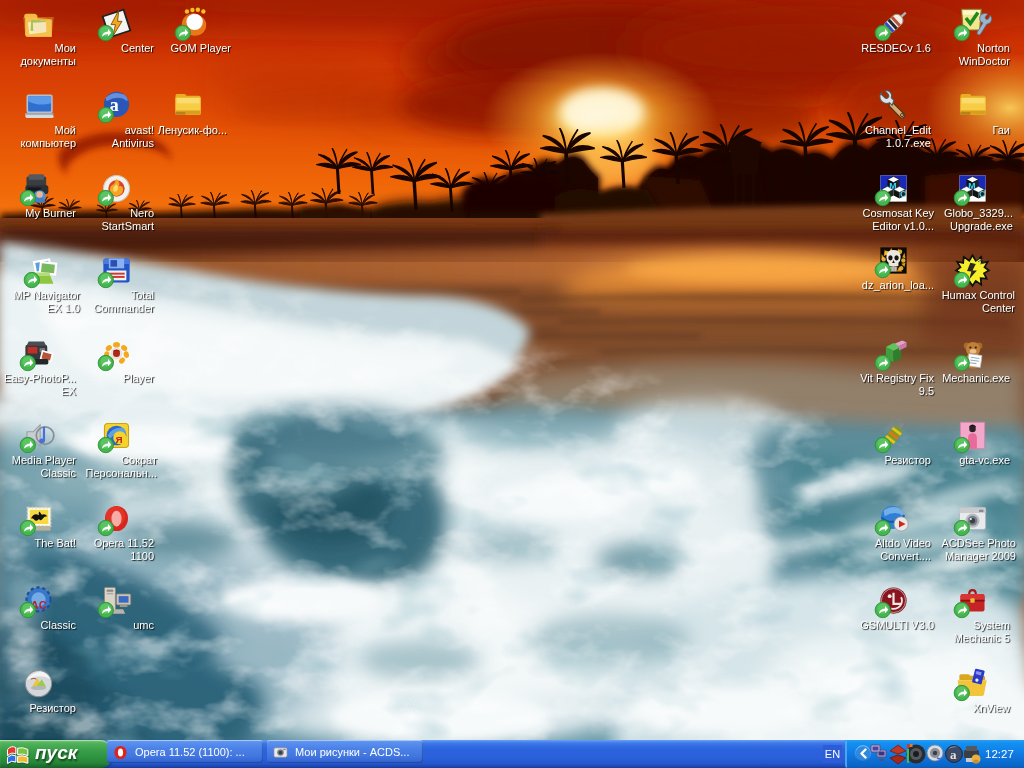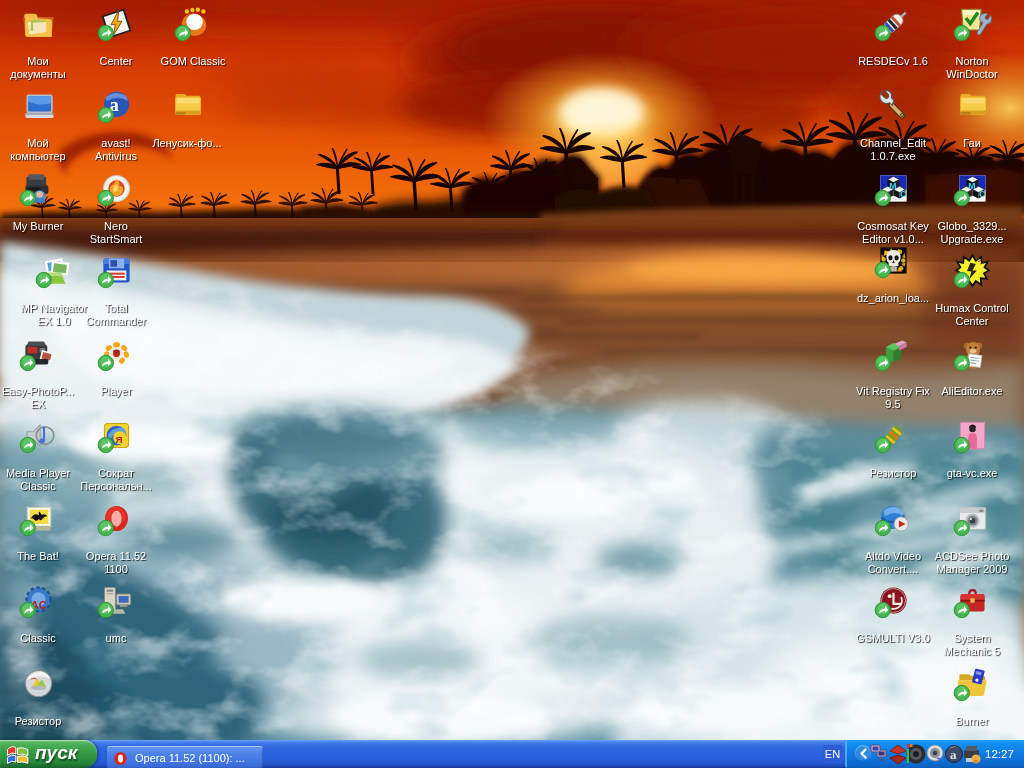--- a/index.html
+++ b/index.html
@@ -1,25 +1,25 @@
 <!DOCTYPE html>
 <html><head>
 <meta charset="utf-8">
 <style>
 html,body{margin:0;padding:0;width:1024px;height:768px;overflow:hidden;font-family:"Liberation Sans",sans-serif;}
 #desk{position:relative;width:1024px;height:768px;background:#d84a00;}
 #wall{position:absolute;left:0;top:0;}
 .ic{position:absolute;width:76px;text-align:center;}
 .ic .g{width:37px;height:35px;margin:0 auto;position:relative;}
-.ic .t{margin-top:14px;font-size:11px;line-height:13px;color:#fff;text-shadow:1px 1px 1px rgba(0,0,0,0.85);}
+.ic .t{margin-top:1px;font-size:11px;line-height:13px;color:#fff;text-shadow:1px 1px 1px rgba(0,0,0,0.85);text-align:right;}
 #taskbar{position:absolute;left:0;top:740px;width:1024px;height:28px;background:linear-gradient(#6ba2f8 0%,#4a85ee 7%,#3a74e6 14%,#2c64dd 32%,#2a60da 65%,#2356cc 85%,#1b44ae 96%,#163a96 100%);}
 
-#startbtn{position:absolute;left:0;top:0;width:97px;height:28px;background:linear-gradient(#79c87a 0%,#52b45c 10%,#389e48 38%,#2f9440 60%,#268538 82%,#1c702e 94%,#15622a 100%);background:linear-gradient(#79c87a 0%,#52b45c 10%,#389e48 38%,#2f9440 60%,#268538 82%,#15622a 100%);border-radius:0 13px 13px 0;box-shadow:inset 0 1px 1px rgba(255,255,255,0.45), 1px 0 3px rgba(0,20,60,0.55);}
+#startbtn{position:absolute;left:0;top:0;width:97px;height:28px;background:linear-gradient(#79c87a 0%,#52b45c 10%,#389e48 38%,#2f9440 60%,#268538 82%,#1c702e 94%,#15622a 100%);background:linear-gradient(#79c87a 0%,#52b45c 10%,#389e48 38%,#2f9440 60%,#268538 82%,#15622a 100%);border-radius:0 13px 13px 0;box-shadow:inset 0 1px 1px rgba(255,255,255,0.45), 1px 0 3px rgba(0,20,60,0.55);padding-left:16px;}
 #startlabel{position:absolute;left:35px;top:2px;font-size:19px;font-weight:bold;font-style:italic;color:#fff;text-shadow:1px 1.5px 2px rgba(10,40,15,0.75);letter-spacing:0px;}
-.taskbtn{position:absolute;top:6px;height:23px;border-radius:3px;background:linear-gradient(#73a4f4 0%,#5b91ee 9%,#4a80e6 40%,#4276e0 70%,#3767d2 92%,#2f5cc4 100%);box-shadow:inset 0 1px 0 rgba(255,255,255,0.4), inset -1px -1px 1px rgba(0,20,80,0.3);color:#fff;font-size:11px;line-height:23px;white-space:nowrap;overflow:hidden;}
+.taskbtn{position:absolute;top:0;height:23px;border-radius:3px;background:linear-gradient(#73a4f4 0%,#5b91ee 9%,#4a80e6 40%,#4276e0 70%,#3767d2 92%,#2f5cc4 100%);box-shadow:inset 0 1px 0 rgba(255,255,255,0.4), inset -1px -1px 1px rgba(0,20,80,0.3);color:#fff;font-size:11px;line-height:23px;white-space:nowrap;overflow:hidden;}
 .tbi{display:inline-block;vertical-align:middle;margin:0 4px 0 6px;line-height:15px;height:15px;}
 .tbt{vertical-align:middle;}
 #lang{position:absolute;left:823px;top:5px;width:19px;height:18px;background:#2c5cd8;color:#fff;font-size:11px;text-align:center;line-height:18px;}
 #tray{position:absolute;left:845px;top:0;width:179px;height:28px;}
 </style>
 </head>
 <body>
 <div id="desk">
 <svg id="wall" width="1024" height="768" viewBox="0 0 1024 768">
 <defs>
@@ -348,21 +348,21 @@
 <path d="M12 29 Q12 24 17 24 Q22 24 22 29 Z" fill="#3f80c8"></path>
 <circle cx="17" cy="21.5" r="3" fill="#e8b794"></circle>
             <g transform="translate(-1,17.5)">
               <circle cx="7.2" cy="7.2" r="7" fill="#45b54e" stroke="#2f8f37" stroke-width="0.8"></circle>
               <circle cx="7.2" cy="5.8" r="4.9" fill="#6fd275" opacity="0.55"></circle>
               <path d="M3.6 10.6 Q4.2 6 9.2 5.7 L9.2 3.4 L12.2 7 L9.2 10.2 L9.2 8 Q5.8 8 3.6 10.6 Z" fill="#fff"></path>
             </g>
           </svg></div>
         <div class="t">My Burner</div>
       </div>
-<div class="ic" style="left:16px;top:253px;width:76px">
+<div class="ic" style="left:4px;top:253px;width:76px">
         <div class="g"><svg width="37" height="35" viewBox="0 0 32 32" style="overflow:visible">
             <rect x="8" y="6" width="16" height="12" fill="#fff" transform="rotate(-10 16 12)"></rect>
 <rect x="10" y="8" width="12" height="8" fill="#5aa0d8" transform="rotate(-10 16 12)"></rect>
 <rect x="13" y="8" width="16" height="12" fill="#fff" transform="rotate(6 21 14)"></rect>
 <rect x="15" y="10" width="12" height="8" fill="#7ab85e" transform="rotate(6 21 14)"></rect>
 <path d="M4 18 L22 18 L26 28 L8 28 Z" fill="#8dc63f"></path>
 <path d="M4 18 L22 18 L23 21 L5 21 Z" fill="#b5dc7a"></path>
             <g transform="translate(-1,17.5)">
               <circle cx="7.2" cy="7.2" r="7" fill="#45b54e" stroke="#2f8f37" stroke-width="0.8"></circle>
               <circle cx="7.2" cy="5.8" r="4.9" fill="#6fd275" opacity="0.55"></circle>
@@ -577,21 +577,21 @@
               <circle cx="20" cy="3.4" r="2"></circle>
               <circle cx="25" cy="5" r="2"></circle>
             </g>
 <path d="M8 10 Q14 6 20 8 Q16 6 12 7.5 Q9 8.5 8 10 Z" fill="#f8a040"></path>
             <g transform="translate(-1,17.5)">
               <circle cx="7.2" cy="7.2" r="7" fill="#45b54e" stroke="#2f8f37" stroke-width="0.8"></circle>
               <circle cx="7.2" cy="5.8" r="4.9" fill="#6fd275" opacity="0.55"></circle>
               <path d="M3.6 10.6 Q4.2 6 9.2 5.7 L9.2 3.4 L12.2 7 L9.2 10.2 L9.2 8 Q5.8 8 3.6 10.6 Z" fill="#fff"></path>
             </g>
           </svg></div>
-        <div class="t">GOM Classic</div>
+        <div class="t">GOM Player</div>
       </div>
 <div class="ic" style="left:147px;top:88px;width:80px">
         <div class="g"><svg width="37" height="35" viewBox="0 0 32 32" style="overflow:visible">
             <path d="M5 7 Q5 5.5 6.5 5.5 L13 5.5 Q14.5 5.5 15 7 L26.5 7 Q28 7 28 8.5 L28 23 Q28 24.5 26.5 24.5 L6.5 24.5 Q5 24.5 5 23 Z" fill="#e8ae22"></path>
 <path d="M5 9 L28 9 L28 23 Q28 24.5 26.5 24.5 L6.5 24.5 Q5 24.5 5 23 Z" fill="#f8cd46"></path>
 <path d="M6.5 9 L27 9 L27 14 L6.5 14 Z" fill="#fadf7a" opacity="0.8"></path>
 <path d="M5 20.5 L28 20.5 L28 23 Q28 24.5 26.5 24.5 L6.5 24.5 Q5 24.5 5 23 Z" fill="#d99e1d"></path>
 <path d="M5 22 L14 22 L14 24.5 L6.5 24.5 Q5 24.5 5 23 Z" fill="#b8821a"></path>
           </svg></div>
         <div class="t">Ленусик-фо...</div>
@@ -832,21 +832,21 @@
               <path d="M14 20 H22"></path>
               <path d="M14 22.5 H22"></path>
               <path d="M14 25 H20"></path>
             </g>
             <g transform="translate(-1,17.5)">
               <circle cx="7.2" cy="7.2" r="7" fill="#45b54e" stroke="#2f8f37" stroke-width="0.8"></circle>
               <circle cx="7.2" cy="5.8" r="4.9" fill="#6fd275" opacity="0.55"></circle>
               <path d="M3.6 10.6 Q4.2 6 9.2 5.7 L9.2 3.4 L12.2 7 L9.2 10.2 L9.2 8 Q5.8 8 3.6 10.6 Z" fill="#fff"></path>
             </g>
           </svg></div>
-        <div class="t">AliEditor.exe</div>
+        <div class="t">Mechanic.exe</div>
       </div>
 <div class="ic" style="left:934px;top:418px;width:76px">
         <div class="g"><svg width="37" height="35" viewBox="0 0 32 32" style="overflow:visible">
             <rect x="5" y="4" width="22" height="24" fill="#f2a8c8"></rect>
 <rect x="5" y="4" width="22" height="24" fill="none" stroke="#d888b0" stroke-width="1"></rect>
 <path d="M13 10 Q13 7 16 7 Q19 7 19 10 Q19 13 16 13 Q13 13 13 10 Z" fill="#2a2126"></path>
 <path d="M12 28 L12 18 Q12 14 16 14 Q20 14 20 18 L20 28 Z" fill="#e86a9a"></path>
 <path d="M13 9 Q16 5.5 19 9 L19 7.5 Q16 4.5 13 7.5 Z" fill="#1a1216"></path>
             <g transform="translate(-1,17.5)">
               <circle cx="7.2" cy="7.2" r="7" fill="#45b54e" stroke="#2f8f37" stroke-width="0.8"></circle>
@@ -894,21 +894,21 @@
 <path d="M2.5 13 L29 13 L26.5 26 Q26.2 27.5 24.5 27.5 L5.5 27.5 Q4 27.5 3.8 26 Z" fill="#f2c43a"></path>
 <rect x="17" y="3" width="9" height="13" rx="1" fill="#2a3ac8" transform="rotate(14 21 9)"></rect>
 <rect x="18.5" y="5" width="5" height="3" fill="#8a94e8" transform="rotate(14 21 9)"></rect>
 <circle cx="21" cy="13" r="1.5" fill="#eee" transform="rotate(14 21 9)"></circle>
             <g transform="translate(-1,17.5)">
               <circle cx="7.2" cy="7.2" r="7" fill="#45b54e" stroke="#2f8f37" stroke-width="0.8"></circle>
               <circle cx="7.2" cy="5.8" r="4.9" fill="#6fd275" opacity="0.55"></circle>
               <path d="M3.6 10.6 Q4.2 6 9.2 5.7 L9.2 3.4 L12.2 7 L9.2 10.2 L9.2 8 Q5.8 8 3.6 10.6 Z" fill="#fff"></path>
             </g>
           </svg></div>
-        <div class="t">Burner</div>
+        <div class="t">XnView</div>
       </div>
 </div>
 <div id="taskbar">
 
 <div id="startbtn">
 <svg width="26" height="24" viewBox="0 0 26 24" style="position:absolute;left:5px;top:2px">
 <defs>
             <filter id="fshadow" x="-30%" y="-30%" width="160%" height="160%">
               <feDropShadow dx="0.6" dy="0.8" stdDeviation="0.6" flood-color="#0a3a10" flood-opacity="0.8"></feDropShadow>
             </filter>
@@ -922,20 +922,29 @@
 </svg>
 <span id="startlabel">пуск</span>
 </div>
 
 <div class="taskbtn" style="left:107px;width:156px">
 <span class="tbi"><svg width="15" height="15" viewBox="0 0 32 32">
             <ellipse cx="16" cy="16" rx="13" ry="14" fill="#d8261c"></ellipse>
             <ellipse cx="16" cy="16" rx="5.5" ry="8.5" fill="#fff"></ellipse>
           </svg></span>
 <span class="tbt">Opera 11.52 (1100): ...</span>
+</div>
+<div class="taskbtn" style="left:267px;width:156px">
+<span class="tbi"><svg width="15" height="15" viewBox="0 0 32 32">
+            <rect x="2" y="6" width="28" height="20" rx="3" fill="#e8eaec" stroke="#889" stroke-width="1.5"></rect>
+            <circle cx="16" cy="16" r="7" fill="#7a8088"></circle>
+            <circle cx="16" cy="16" r="4" fill="#3a4048"></circle>
+            <rect x="22" y="8" width="5" height="3" fill="#888"></rect>
+          </svg></span>
+<span class="tbt">Мои рисунки - ACDS...</span>
 </div>
 
 <div id="lang">EN</div>
 
 <div id="tray">
 <svg width="179" height="28" viewBox="0 0 179 28">
 <defs>
 <linearGradient id="trayg" x1="0" y1="0" x2="0" y2="1">
  <stop offset="0" stop-color="#2a9bf0"></stop>
  <stop offset="0.12" stop-color="#1290f2"></stop>

